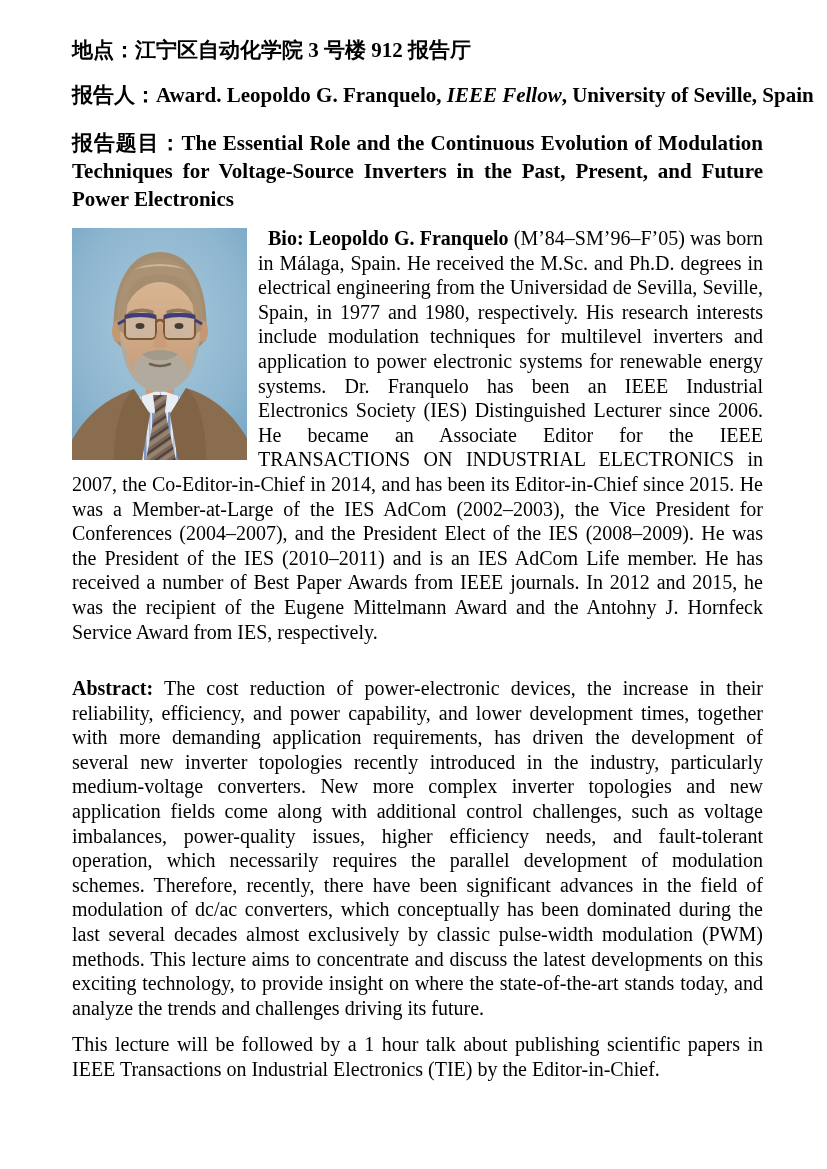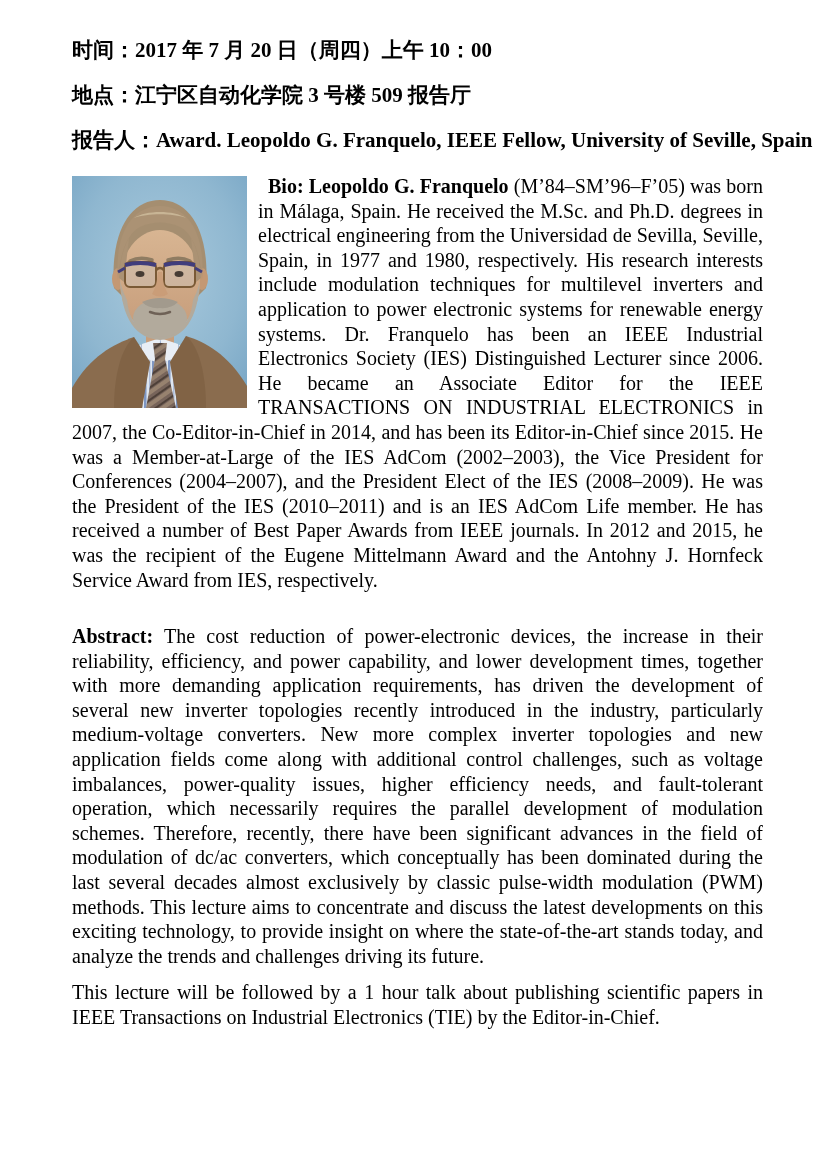--- a/index.html
+++ b/index.html
@@ -16,21 +16,21 @@
     padding: 39px 64px 0 72px;
   }
   p { margin: 0; }
   .meta {
     font-size: 21px;
     line-height: 23px;
     font-weight: bold;
     margin: 0 0 22px 0;
     white-space: nowrap;
   }
-  .meta .fellow { }
+  .meta .fellow { font-style: italic; }
   .title-para {
     font-size: 21px;
     line-height: 28px;
     font-weight: bold;
     text-align: justify;
     margin: 0 0 13px 0;
   }
   .body-para {
     font-size: 20px;
     line-height: 24.6px;
@@ -46,26 +46,26 @@
     text-indent: 0;
   }
   .photo-wrap svg { display: block; width: 175px; height: 232px; }
   b, .bold { font-weight: bold; }
 </style>
 </head>
 <body>
 
 <div class="page">
 
-  <p class="meta"><span>时间：</span><span>2017 年 7 月 20 日（周四）上午 10：00</span></p>
 
-  <p class="meta"><span>地点：</span><span>江宁区自动化学院 3 号楼 509 报告厅</span></p>
+  <p class="meta"><span>地点：</span><span>江宁区自动化学院 3 号楼 912 报告厅</span></p>
 
   <p class="meta"><span>报告人：</span><span>Award. Leopoldo G. Franquelo, </span><span class="fellow">IEEE Fellow</span><span>, University of Seville, Spain</span></p>
 
+  <p class="title-para"><span>报告题目：</span><span>The Essential Role and the Continuous Evolution of Modulation Techniques for Voltage-Source Inverters in the Past, Present, and Future Power Electronics</span></p>
 
   <p class="body-para bio-para">
     <span class="photo-wrap">
         <svg viewBox="0 0 175 232" xmlns="http://www.w3.org/2000/svg">
       <defs>
         <radialGradient id="bg" cx="50%" cy="42%" r="85%">
           <stop offset="0%" stop-color="#a9cadd"></stop>
           <stop offset="55%" stop-color="#8fb7d0"></stop>
           <stop offset="100%" stop-color="#6d9ec0"></stop>
         </radialGradient>

